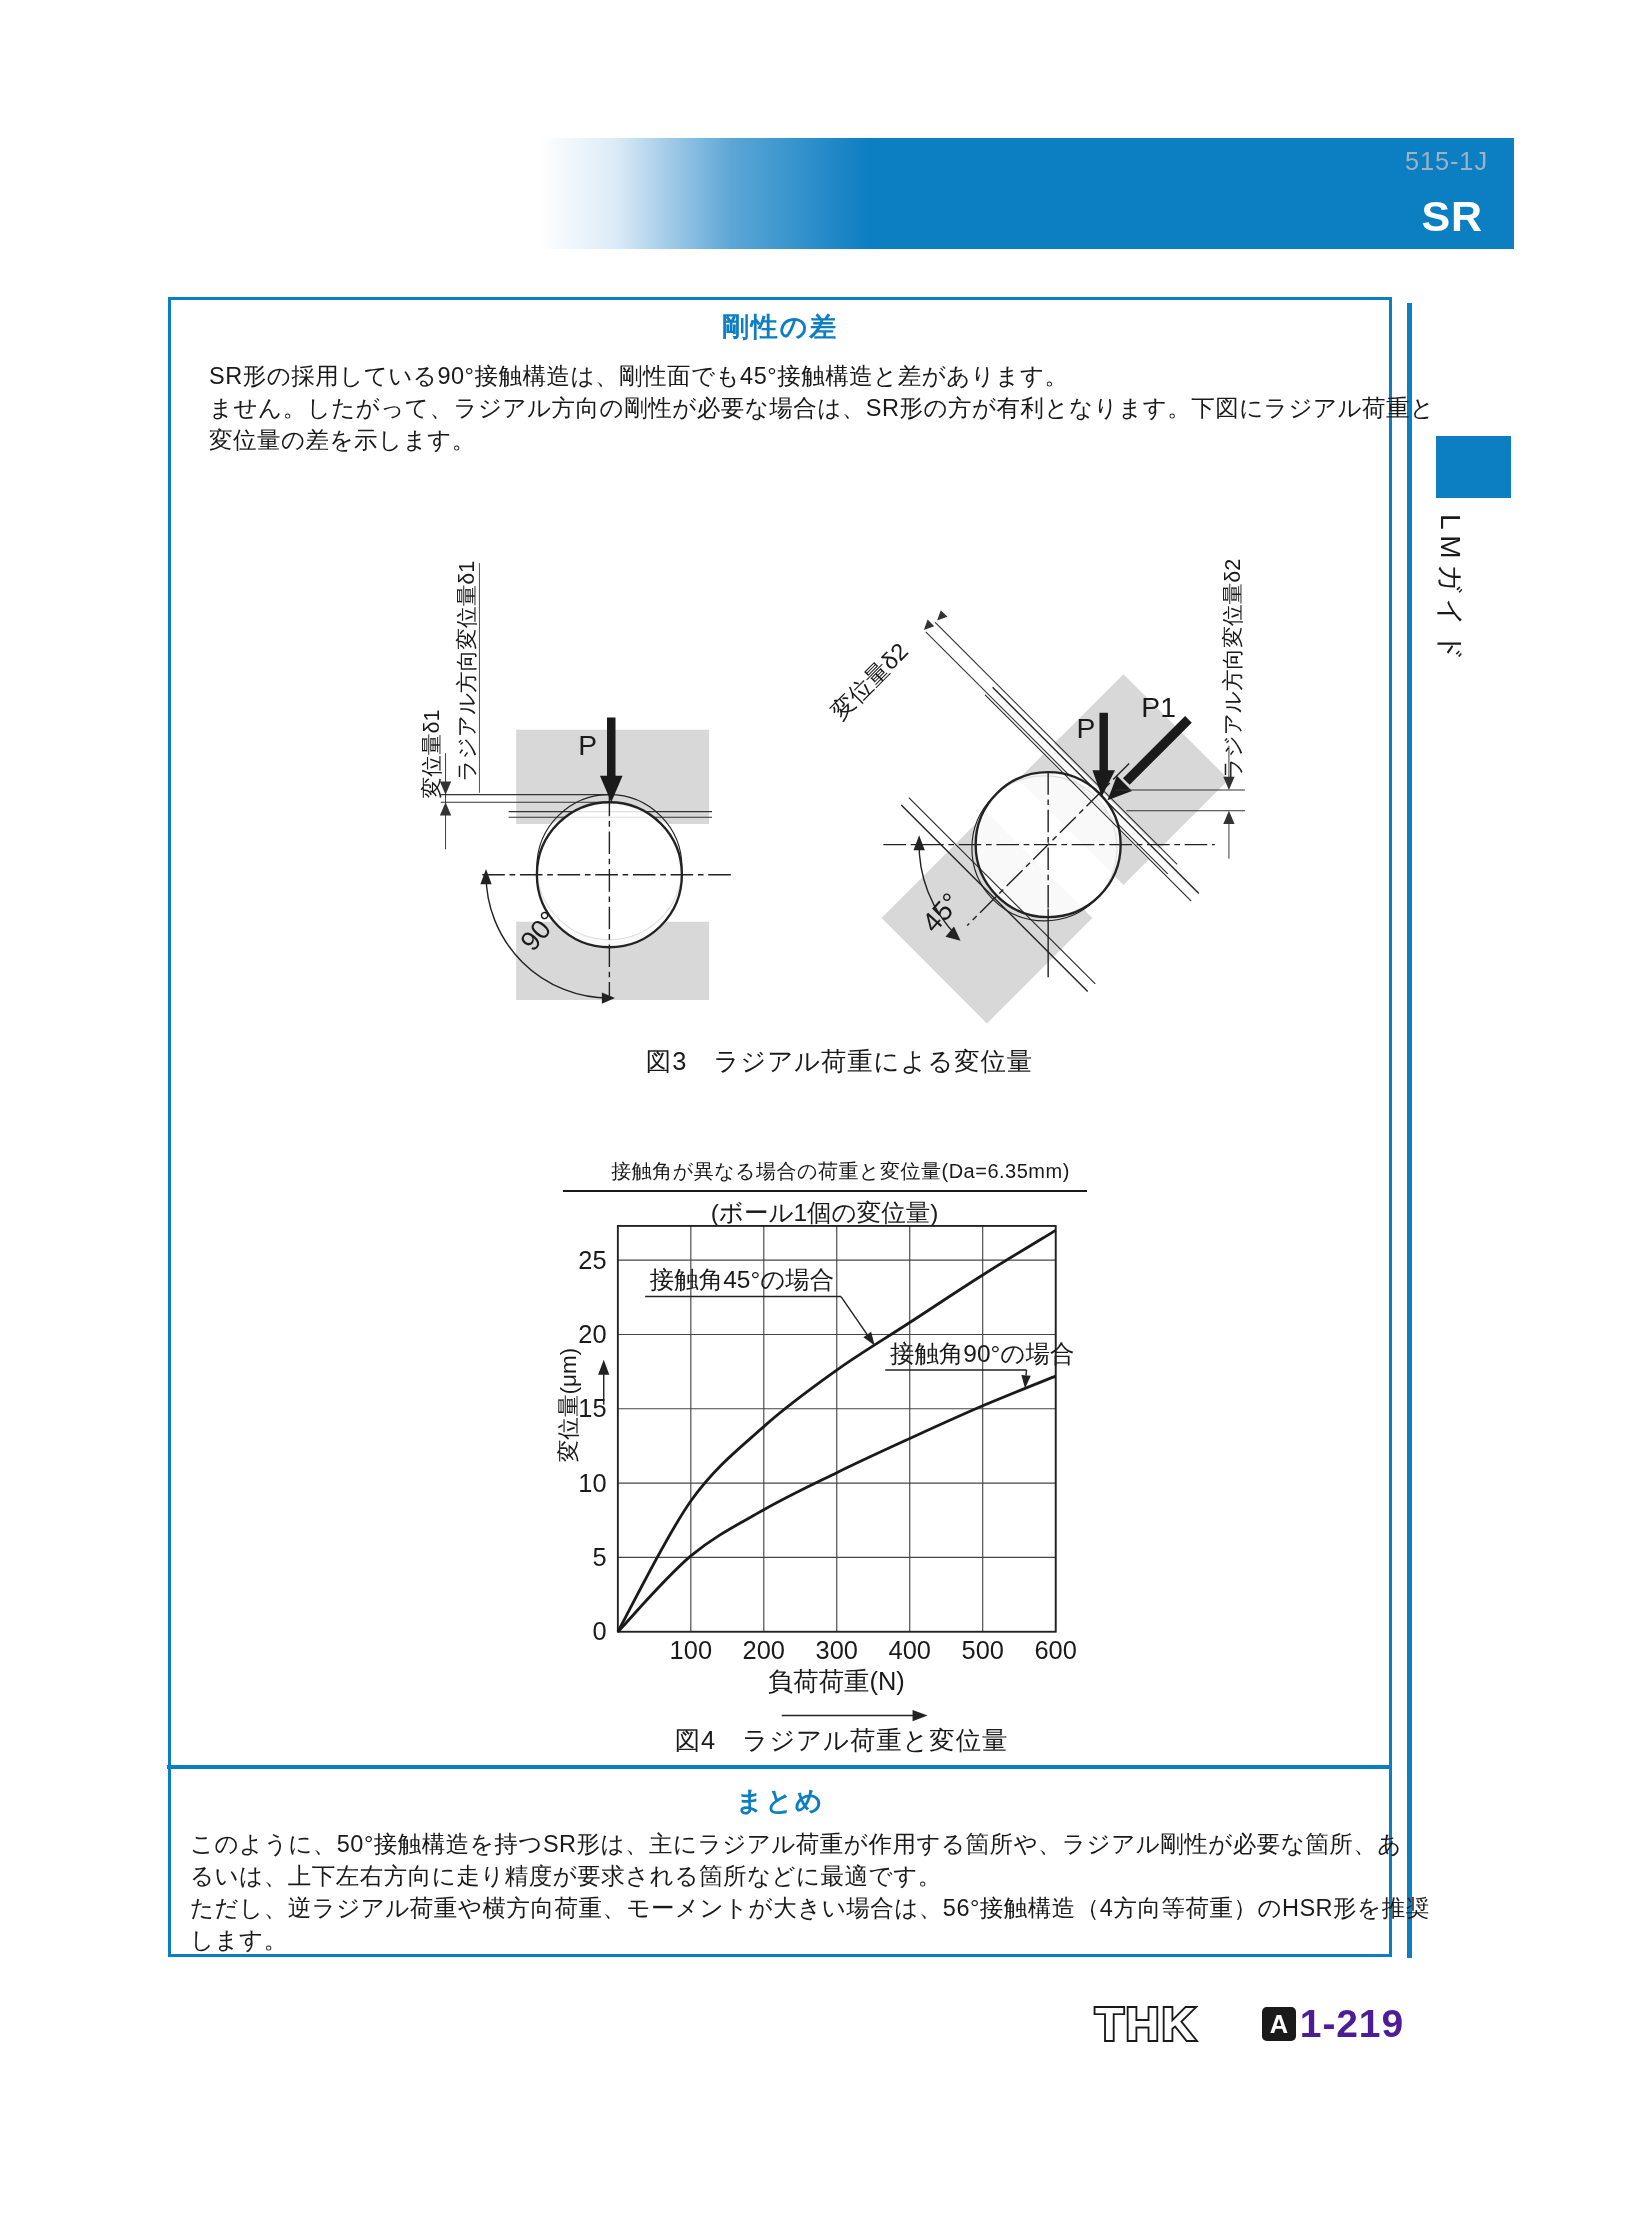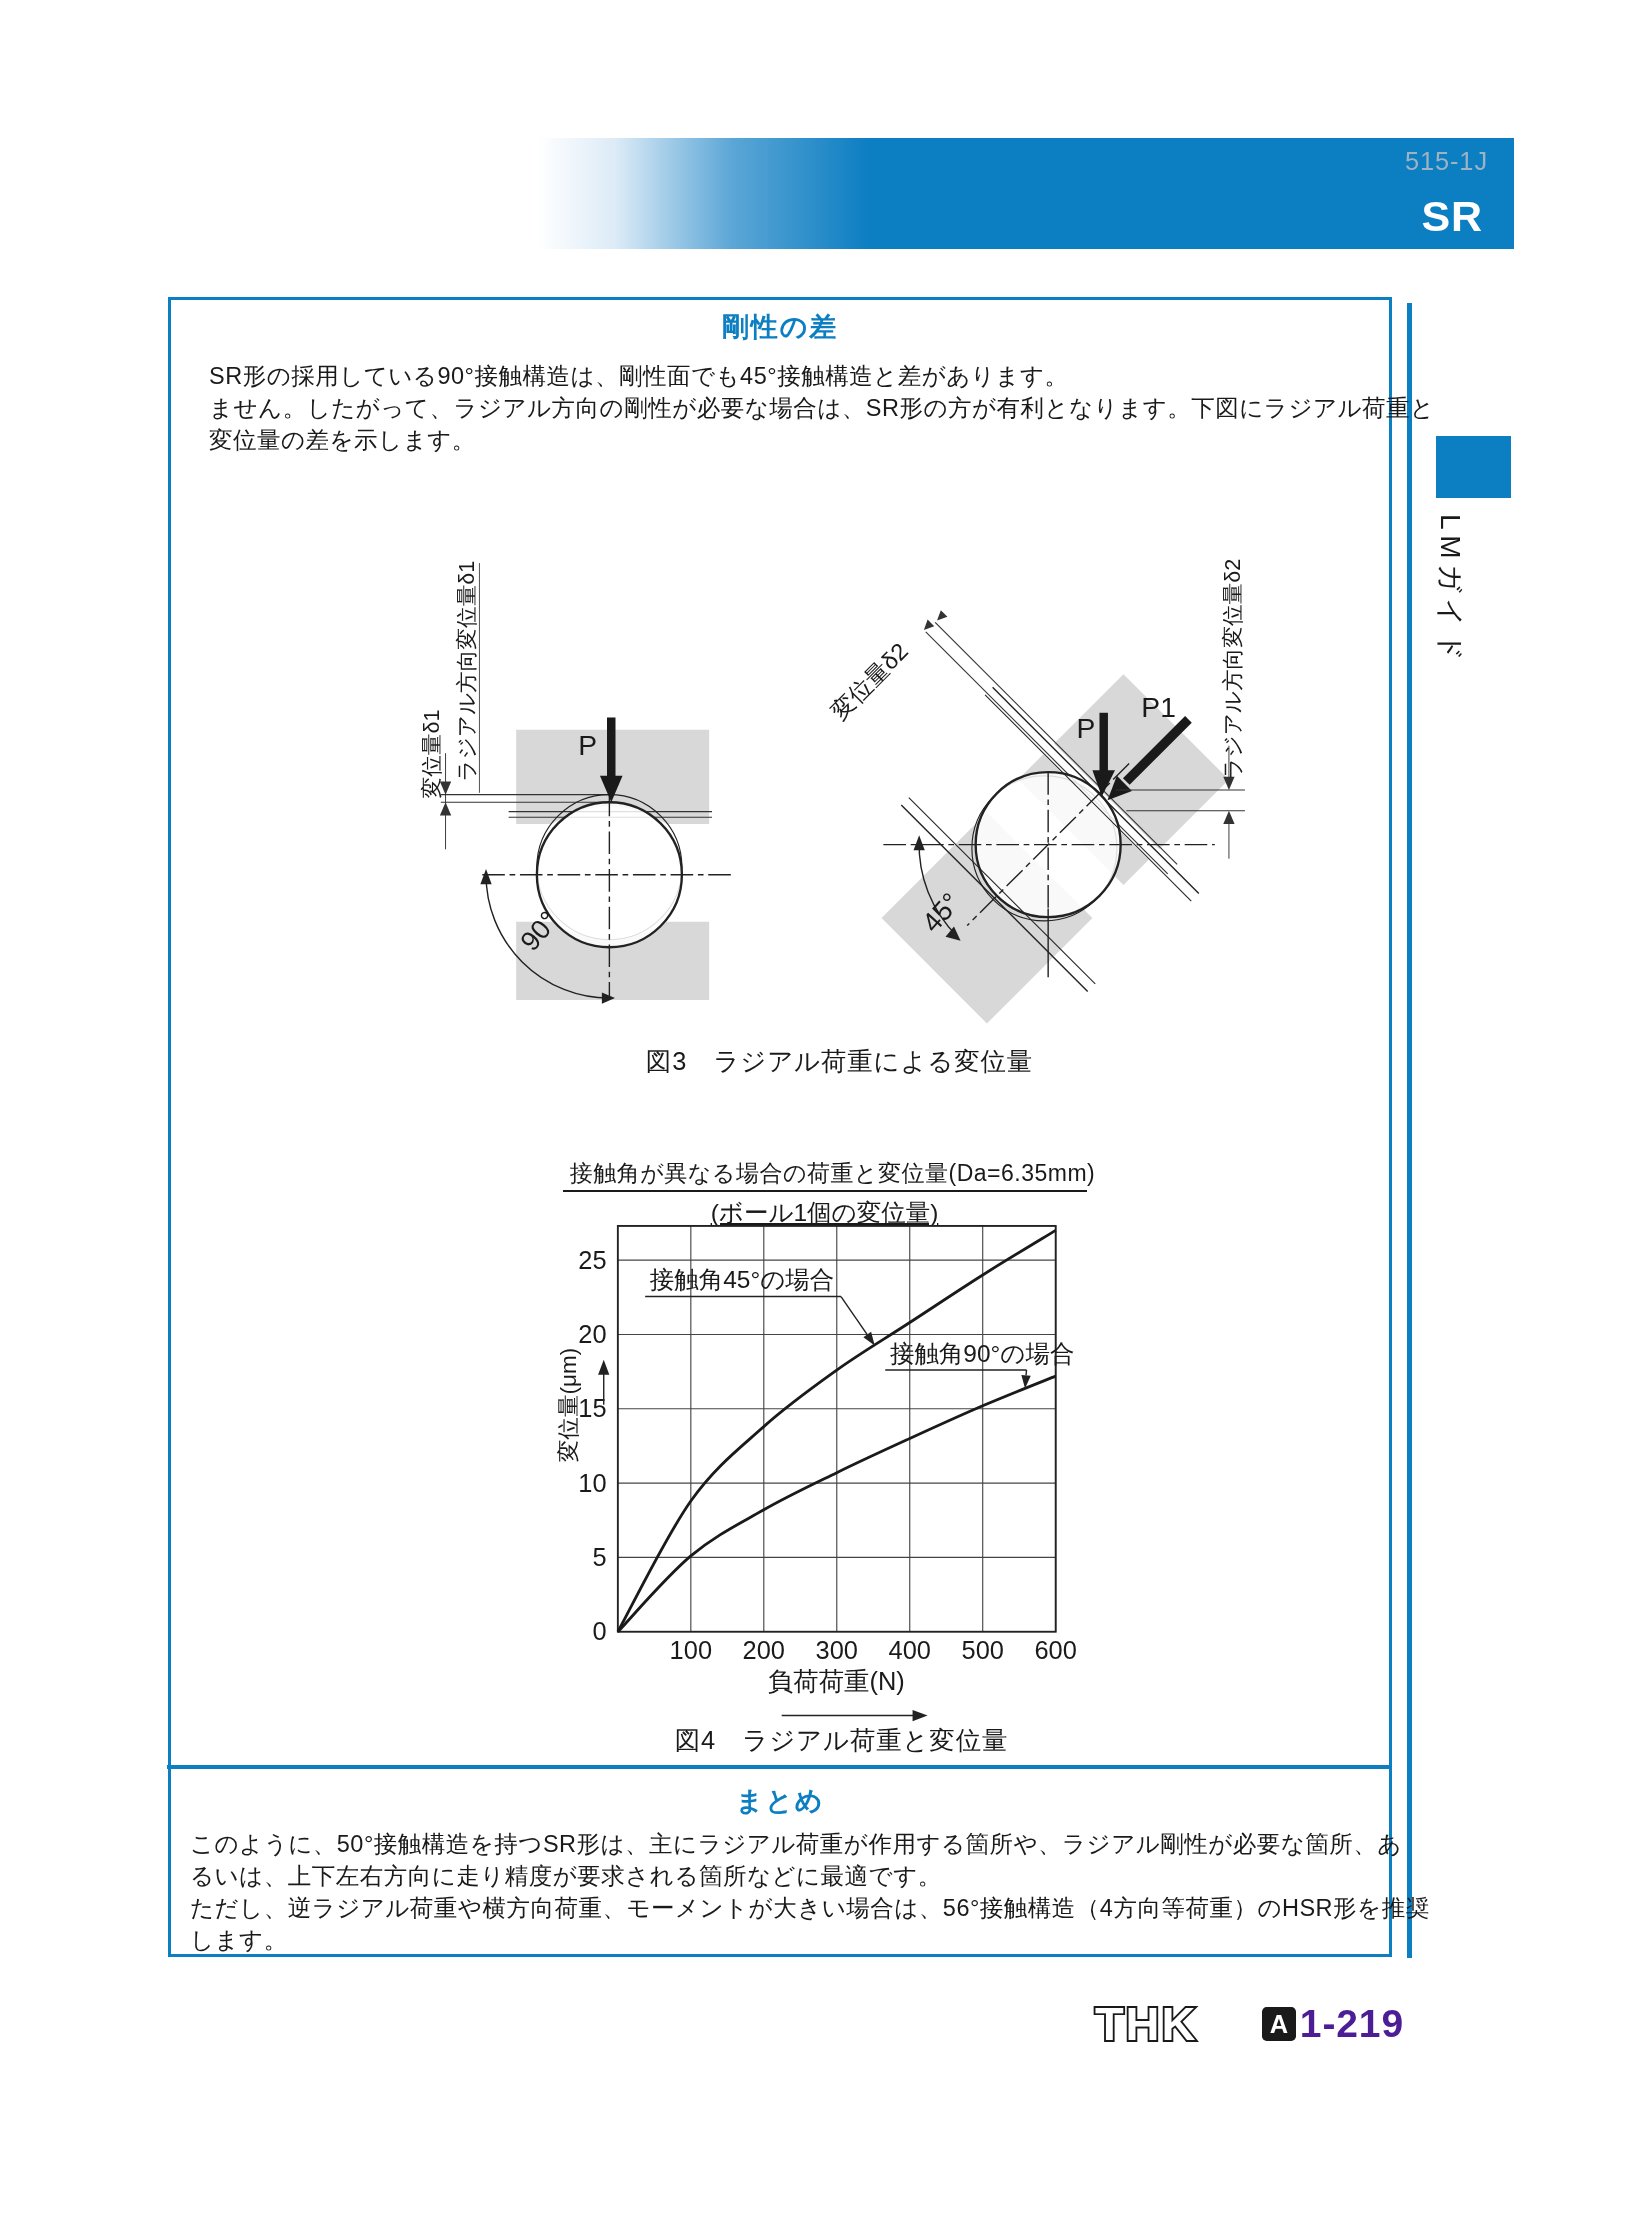--- a/index.html
+++ b/index.html
@@ -21,23 +21,23 @@
     transform:rotate(90deg);transform-origin:0 0;white-space:nowrap;}
 
   
   #content-box{left:168px;top:297px;width:1224px;height:1660px;border:3.8px solid #0c7ec2;box-sizing:border-box;}
   .box-title{width:100%;text-align:center;font-size:27px;font-weight:bold;color:#0c7ec2;letter-spacing:1.9px;}
   #section1-title{left:0;top:9.4px;}
   .para{font-size:23.5px;line-height:32px;letter-spacing:0.5px;white-space:nowrap;}
   #paragraph1{left:19px;top:60px;margin-left:19px;}
   #fig3-caption,#fig4-caption,.chart-cap{font-size:25.4px;letter-spacing:0.9px;white-space:nowrap;}
   #fig3-caption{left:0;top:745px;width:1337px;text-align:center;}
-  #chart-title{left:8px;top:858px;width:1307px;text-align:center;font-size:23px;letter-spacing:0.5px;}
+  #chart-title{left:16px;top:858px;width:1307px;text-align:center;font-size:20px;letter-spacing:0.5px;}
   #chart-title-underline{left:392px;top:890px;width:524px;height:1.9px;background:#1a1a1a;}
-  #chart-subtitle{left:0;top:896px;width:1307px;text-align:center;font-size:24.5px;text-decoration:underline;}
+  #chart-subtitle{left:0;top:896px;width:1307px;text-align:center;font-size:24.5px;}
   #fig4-caption{left:0;top:1424px;width:1341px;text-align:center;}
   #summary-divider{left:-3.8px;top:1465px;width:1224px;height:3.8px;background:#0c7ec2;}
   #section2-title{left:0;top:1483px;}
   #summary-text{left:19px;top:1528px;}
 
   svg text{font-family:"Liberation Sans","DejaVu Sans",sans-serif;fill:#1a1a1a;}
   #art{left:0;top:0;width:1650px;height:2224px;pointer-events:none;}
 
   
   #footer-brand{left:1095px;top:1996px;font-size:47px;font-weight:900;letter-spacing:1.9px;

